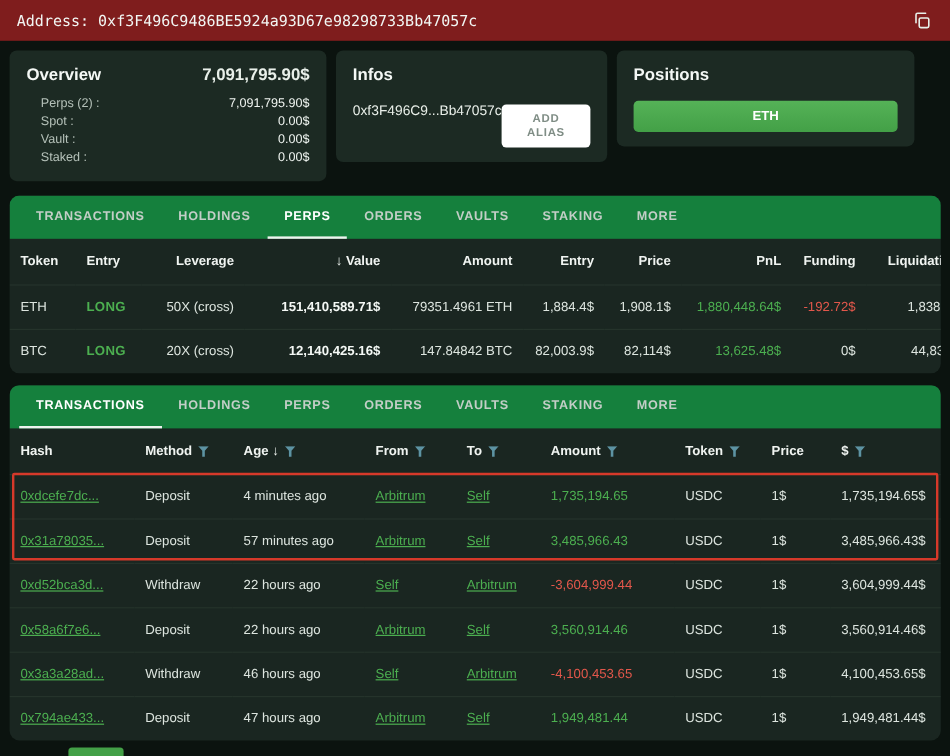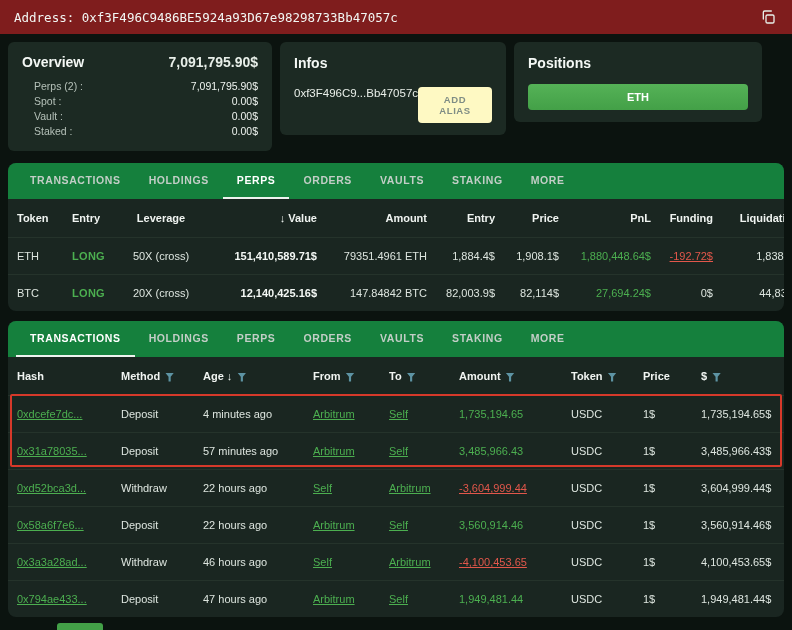--- a/index.html
+++ b/index.html
@@ -32,21 +32,21 @@
   .card-title { font-size: 14px; font-weight: bold; color: #f4f8f5; }
   .card.overview { width: 264px; }
   .overview-head { display: flex; justify-content: space-between; align-items: baseline; margin-bottom: 9px; }
   .overview-total { font-size: 14px; font-weight: bold; }
   .ov-row { display: flex; justify-content: space-between; font-size: 10.5px; line-height: 15px; color: #b4c0b8; margin-left: 12px; }
   .ov-row .val { color: #eef3ef; }
   .card.infos { width: 226px; }
   .infos-body { display: flex; justify-content: space-between; align-items: flex-start; margin-top: 15px; }
   .infos-addr { font-size: 11.5px; color: #e9efe9; }
   .add-alias {
-    background: #fef9c3; color: #7f8d85; font-size: 9.5px; font-weight: bold;
+    background: #ffffff; color: #7f8d85; font-size: 9.5px; font-weight: bold;
     padding: 7px 11px; border-radius: 4px; border: none; letter-spacing: .6px; cursor: pointer;
   }
   .card.positions { width: 248px; }
   .eth-btn {
     margin-top: 12px; width: 100%; height: 26px;
     background: linear-gradient(#55b257, #43a047);
     border: none; border-radius: 4px; color: #fff;
     font-size: 11px; font-weight: bold; cursor: pointer;
   }
   
@@ -56,25 +56,25 @@
   .tab {
     display: flex; align-items: center; padding: 0 14px;
     font-size: 10.5px; font-weight: bold; letter-spacing: .6px;
     color: #c3cec7; cursor: pointer; border-bottom: 2px solid transparent;
   }
   .tab.active { color: #ffffff; border-bottom-color: #eef3ef; }
   
   table { width: 100%; border-collapse: collapse; table-layout: fixed; }
   th { font-size: 11px; font-weight: bold; color: #f0f4f1; text-align: left; padding: 13px 9px; white-space: nowrap; overflow: hidden; }
   td { font-size: 11px; color: #dde5df; padding: 12px 9px; border-top: 1px solid #25332b; white-space: nowrap; overflow: hidden; }
-  .ac { text-align: center; }
+  .ac { text-align: right; }
   .ar { text-align: right; }
   .bold { font-weight: bold; color: #f4f8f5; }
   .pos { color: #4caf50; }
-  .neg { color: #e2574b; text-decoration: underline; }
+  .neg { color: #e2574b; }
   .side-long { color: #4caf50; font-weight: bold; letter-spacing: .3px; }
   .link { color: #4caf50; text-decoration: underline; cursor: pointer; }
   .sort { font-size: 11px; color: #eef3ef; }
   .funnel {
     display: inline-block; width: 9px; height: 9px; margin-left: 5px;
     background: #5d93a3;
     clip-path: polygon(0 0, 100% 0, 62% 45%, 62% 100%, 38% 100%, 38% 45%);
     vertical-align: middle; cursor: pointer;
   }
   
@@ -192,21 +192,21 @@
         <td class="ar">1,838.6$</td>
       </tr>
       <tr>
         <td>BTC</td>
         <td class="side-long">LONG</td>
         <td class="ac">20X (cross)</td>
         <td class="ar bold">12,140,425.16$</td>
         <td class="ar">147.84842 BTC</td>
         <td class="ar">82,003.9$</td>
         <td class="ar">82,114$</td>
-        <td class="ar pos">27,694.24$</td>
+        <td class="ar pos">13,625.48$</td>
         <td class="ar">0$</td>
         <td class="ar">44,837$</td>
       </tr>
     </tbody>
   </table>
 </section>
 
 <section class="panel tx">
   <nav class="tabstrip">
     <div class="tab active">TRANSACTIONS</div>

